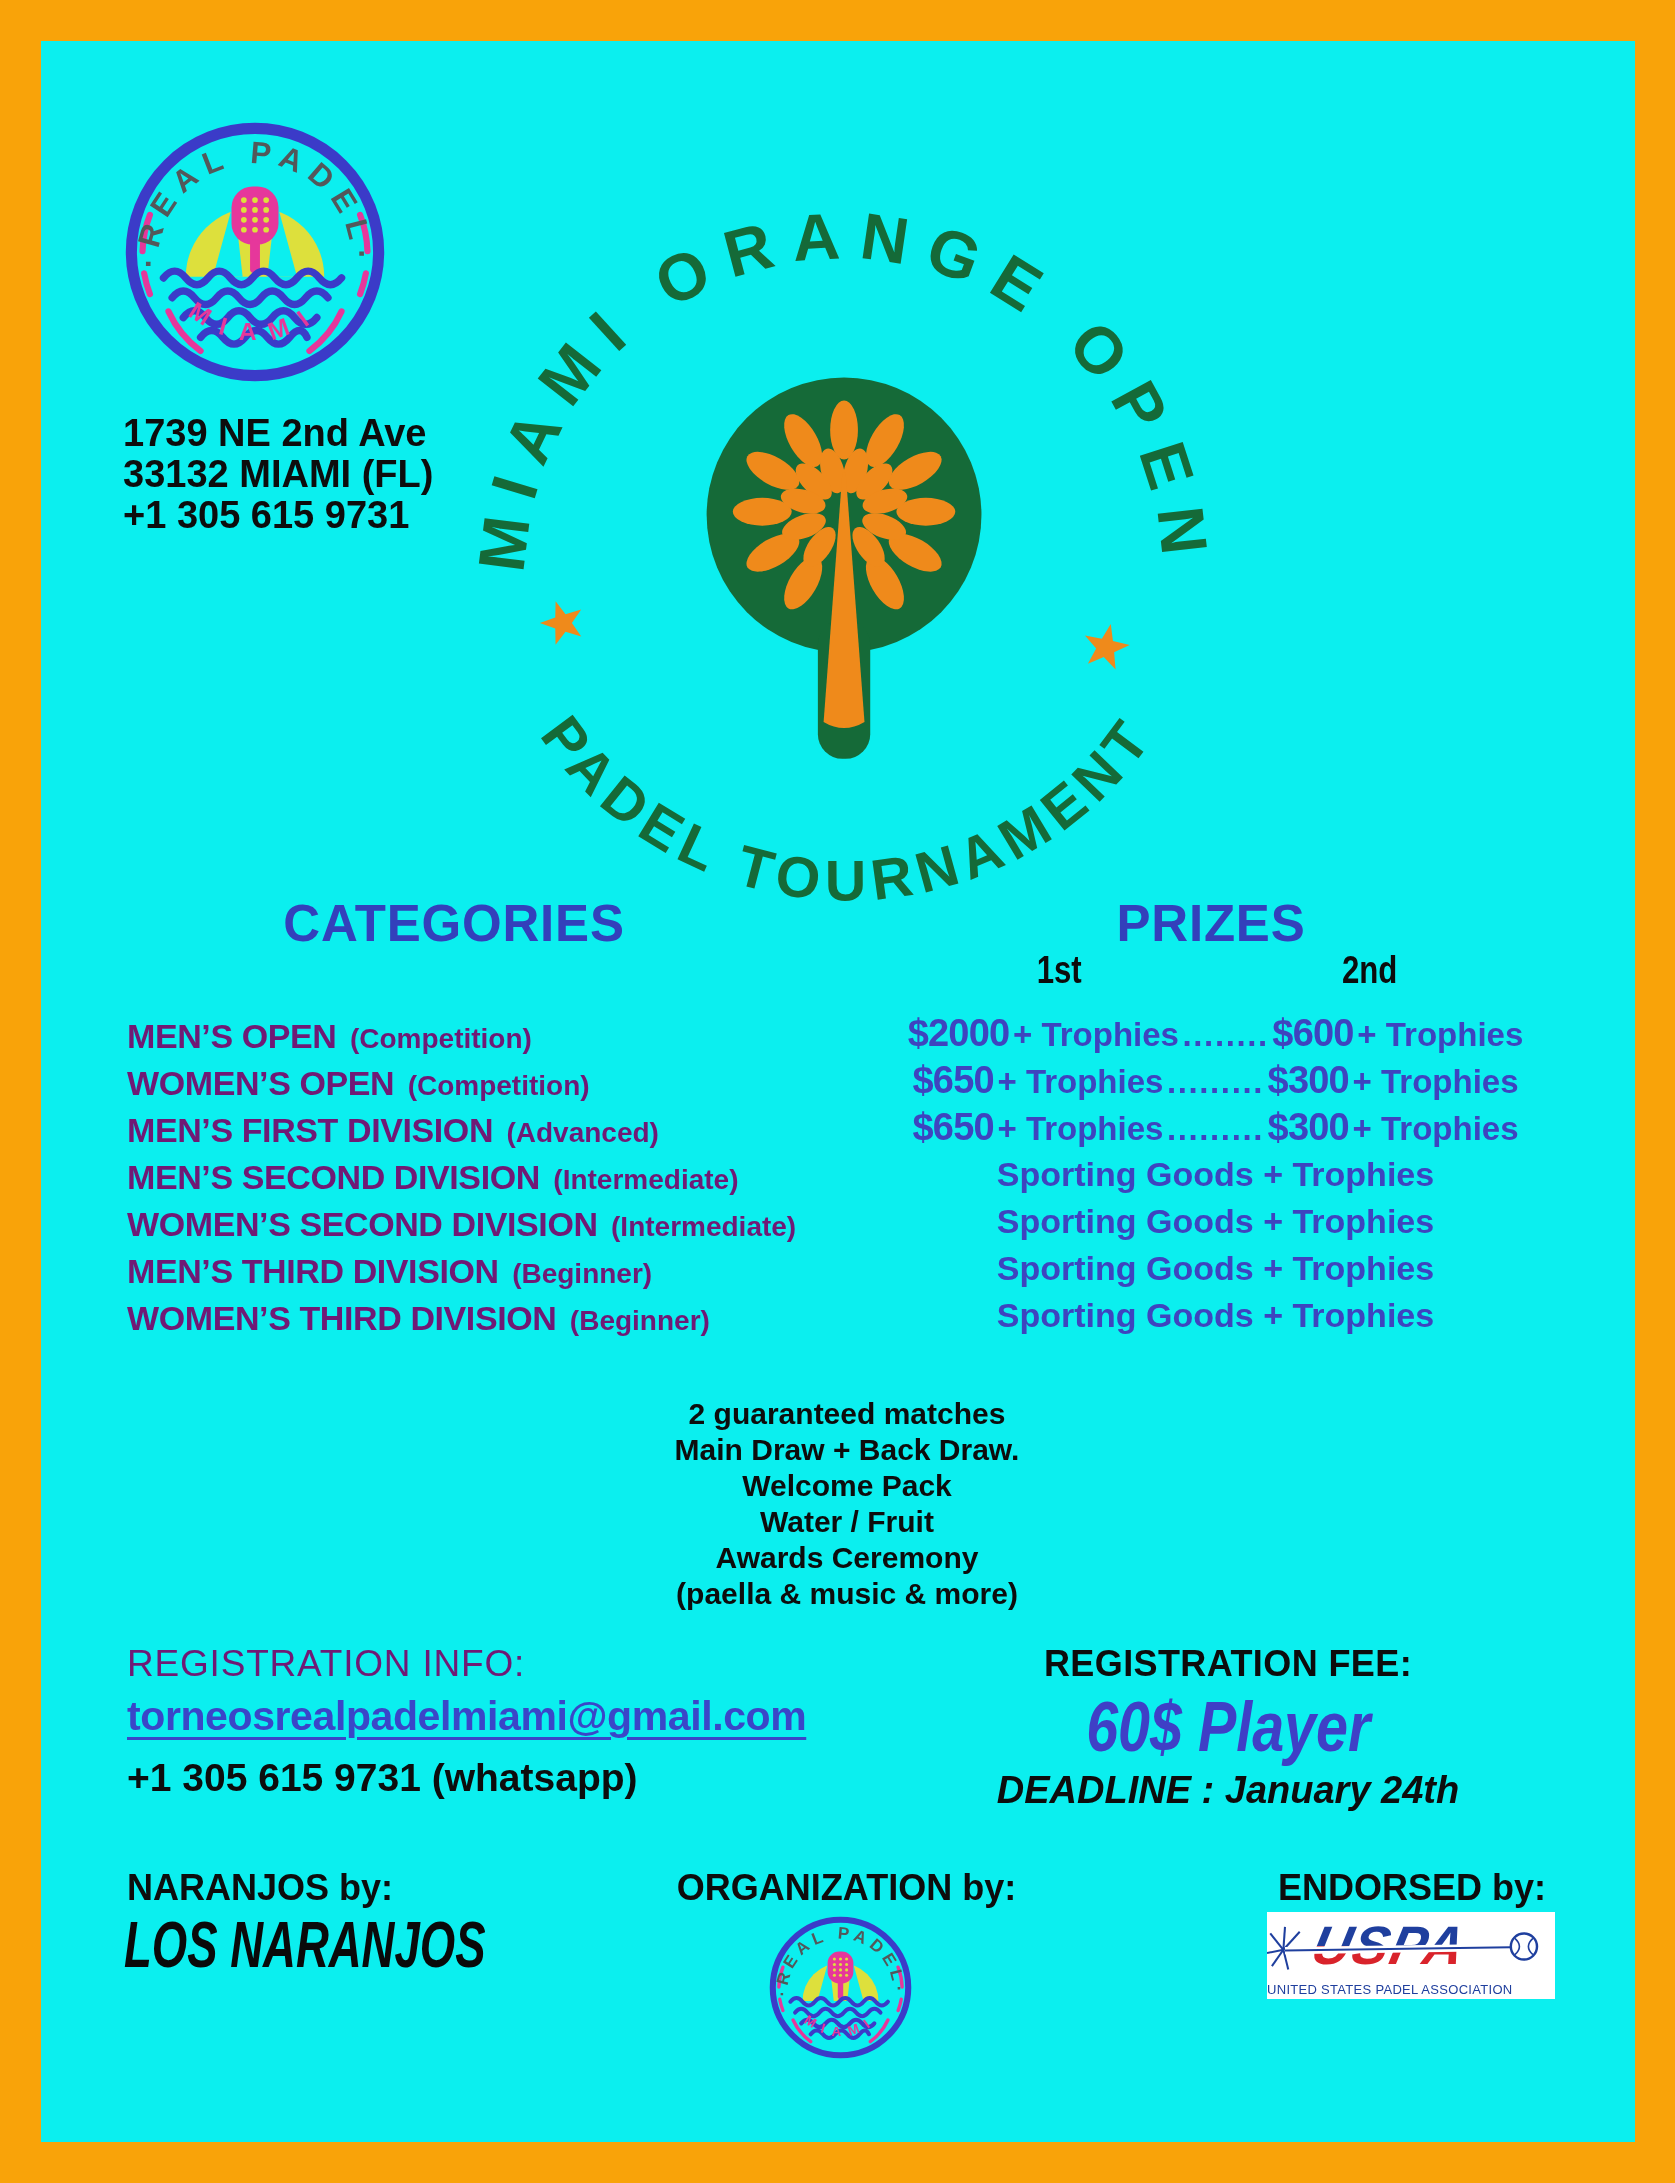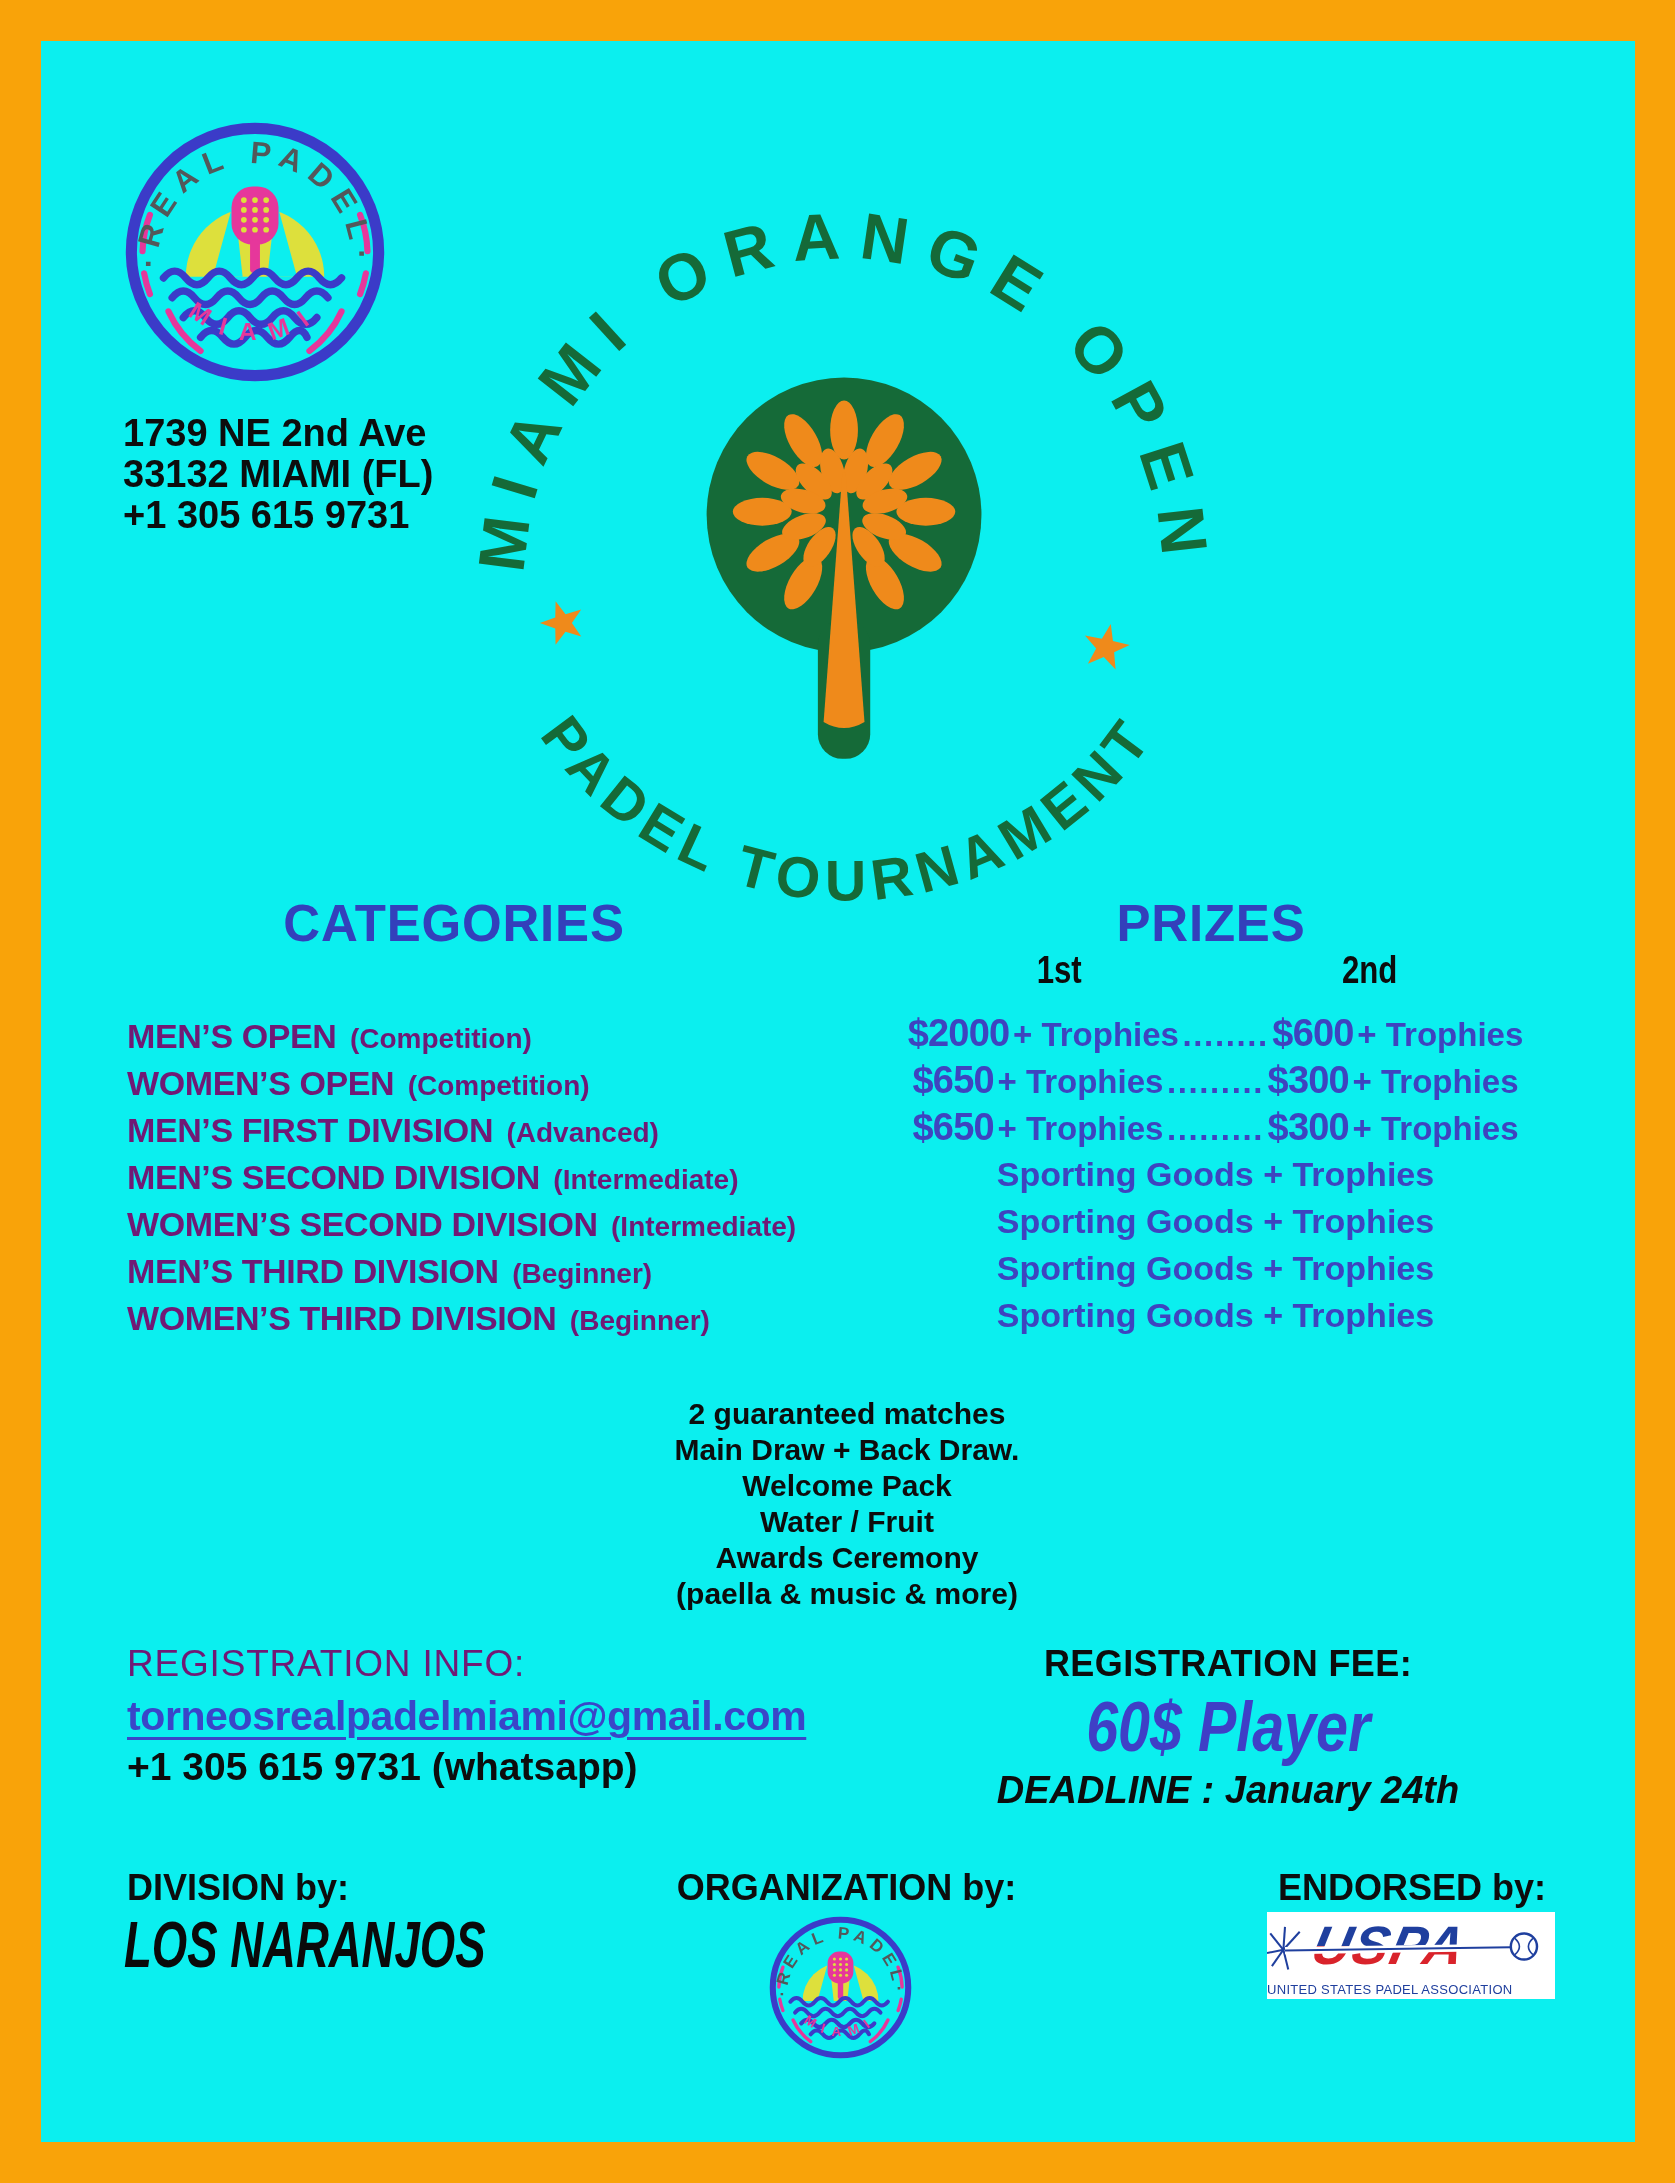--- a/index.html
+++ b/index.html
@@ -69,21 +69,21 @@
   
   .perks { left:491px; top:1396px; width:712px; text-align:center;
            font-size:30px; font-weight:800; color:#0D0D0D; line-height:36px; }
 
   
   .reg-info { left:127px; top:1643px; }
   .reg-info-heading { font-size:37px; font-weight:400; color:#701a75; letter-spacing:0.8px; }
   .reg-email { display:inline-block; margin-top:8.2px; font-size:41px; font-weight:800;
                color:#3A46C8; text-decoration:underline; text-decoration-thickness:3.3px;
                text-underline-offset:6.5px; letter-spacing:-0.4px; }
-  .reg-phone { margin-top:5px; font-size:39px; font-weight:800; color:#0D0D0D; }
+  .reg-phone { margin-top:16px; font-size:39px; font-weight:800; color:#0D0D0D; }
 
   .reg-fee { left:966px; top:1643px; width:524px; text-align:center; }
   .reg-fee-heading { font-size:36px; font-weight:800; color:#0D0D0D; letter-spacing:0.4px; }
   .reg-fee-value { margin-top:4.9px; font-size:70px; font-weight:900; font-style:italic;
                    color:#3F3FC6; line-height:74px; }
   .reg-fee-value span { display:inline-block; transform:scaleX(.82); }
   .reg-deadline { margin-top:4.9px; font-size:38px; font-weight:800; font-style:italic; color:#0D0D0D; }
 
   
   .f-label { font-size:36px; font-weight:600; color:#0D0D0D; }
@@ -310,21 +310,21 @@
     <a class="reg-email" href="#">torneosrealpadelmiami@gmail.com</a>
     <div class="reg-phone">+1 305 615 9731 (whatsapp)</div>
   </div>
 
   <div class="abs reg-fee">
     <div class="reg-fee-heading">REGISTRATION FEE:</div>
     <div class="reg-fee-value"><span>60$ Player</span></div>
     <div class="reg-deadline">DEADLINE : January 24th</div>
   </div>
 
-  <div class="abs f-label sponsored-label">DIVISION by:</div>
+  <div class="abs f-label sponsored-label">NARANJOS by:</div>
   <div class="abs sponsor-name">LOS NARANJOS</div>
 
   <div class="abs f-label organization-label">ORGANIZATION by:</div>
   <svg class="abs badge-small" viewBox="0 0 220 220">
     <use href="#rp-badge"></use>
   </svg>
 
   <div class="abs f-label endorsed-label">ENDORSED by:</div>
   <div class="abs uspa-box">
     <div class="uspa-acronym">USPA</div>

